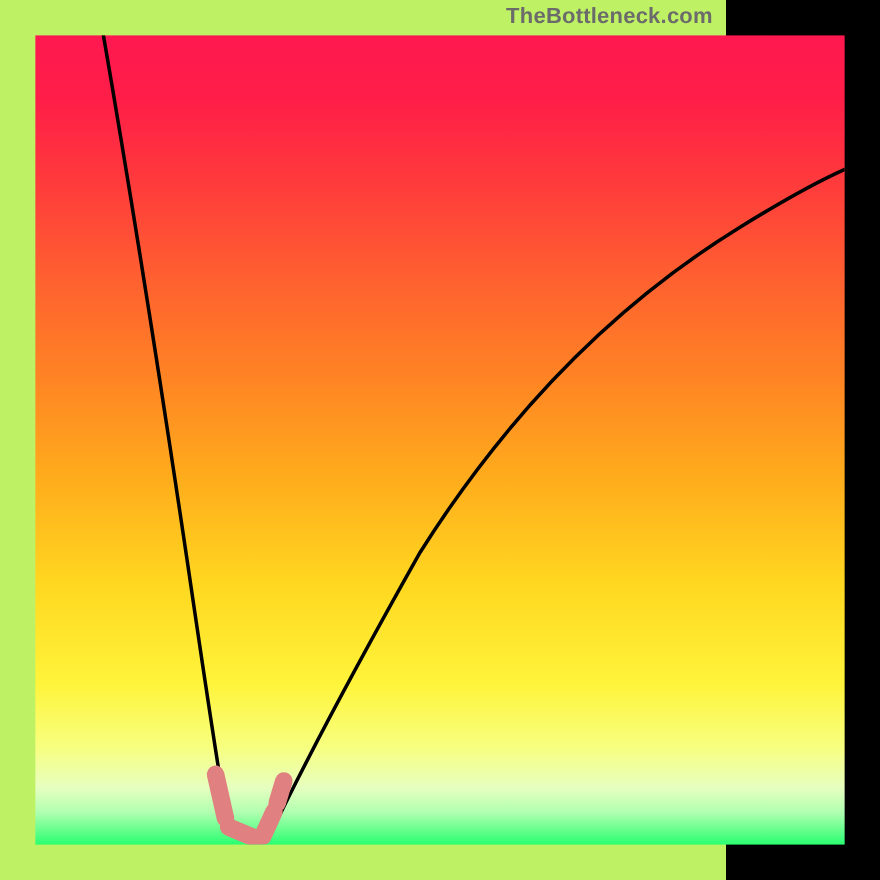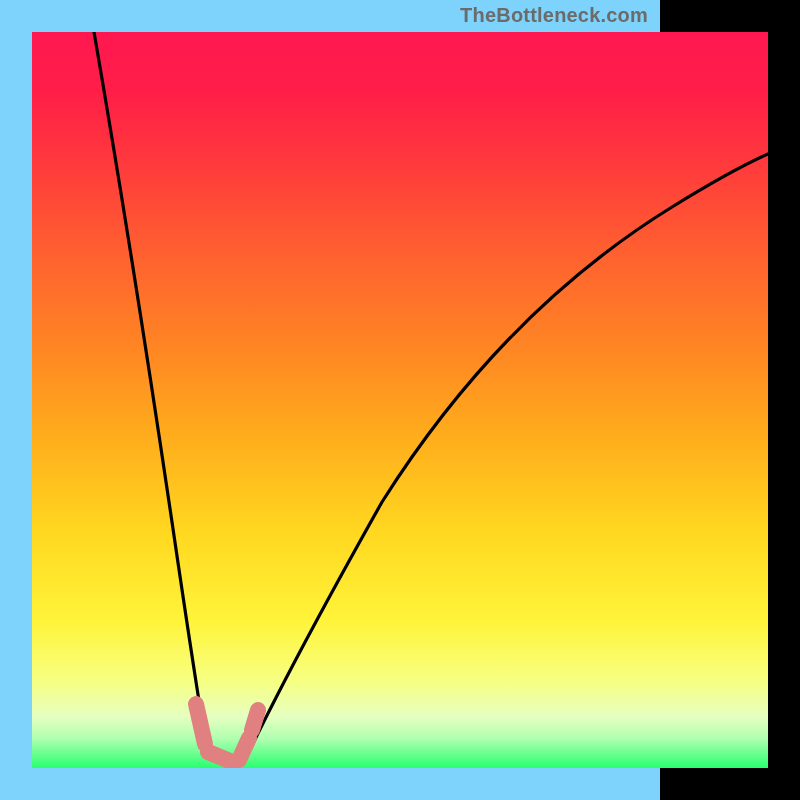--- a/index.html
+++ b/index.html
@@ -9,21 +9,21 @@
     height: 800px;
     background: #000;
     overflow: hidden;
   }
   .frame {
     position: absolute;
     left: 0;
     top: 0;
     width: 660px;
     height: 800px;
-    background: #7dd3fc;
+    background: #bef264;
   }
   .plot {
     position: absolute;
     left: 32px;
     top: 32px;
     width: 736px;
     height: 736px;
     overflow: hidden;
   }
   .gradient {

